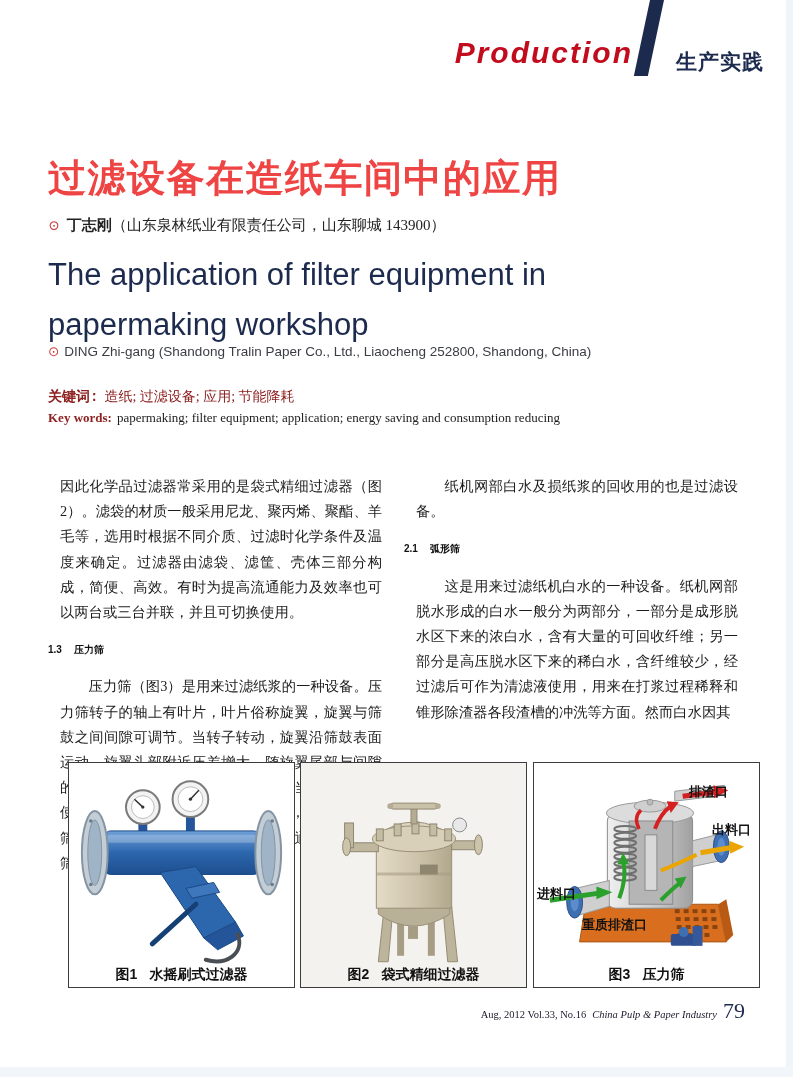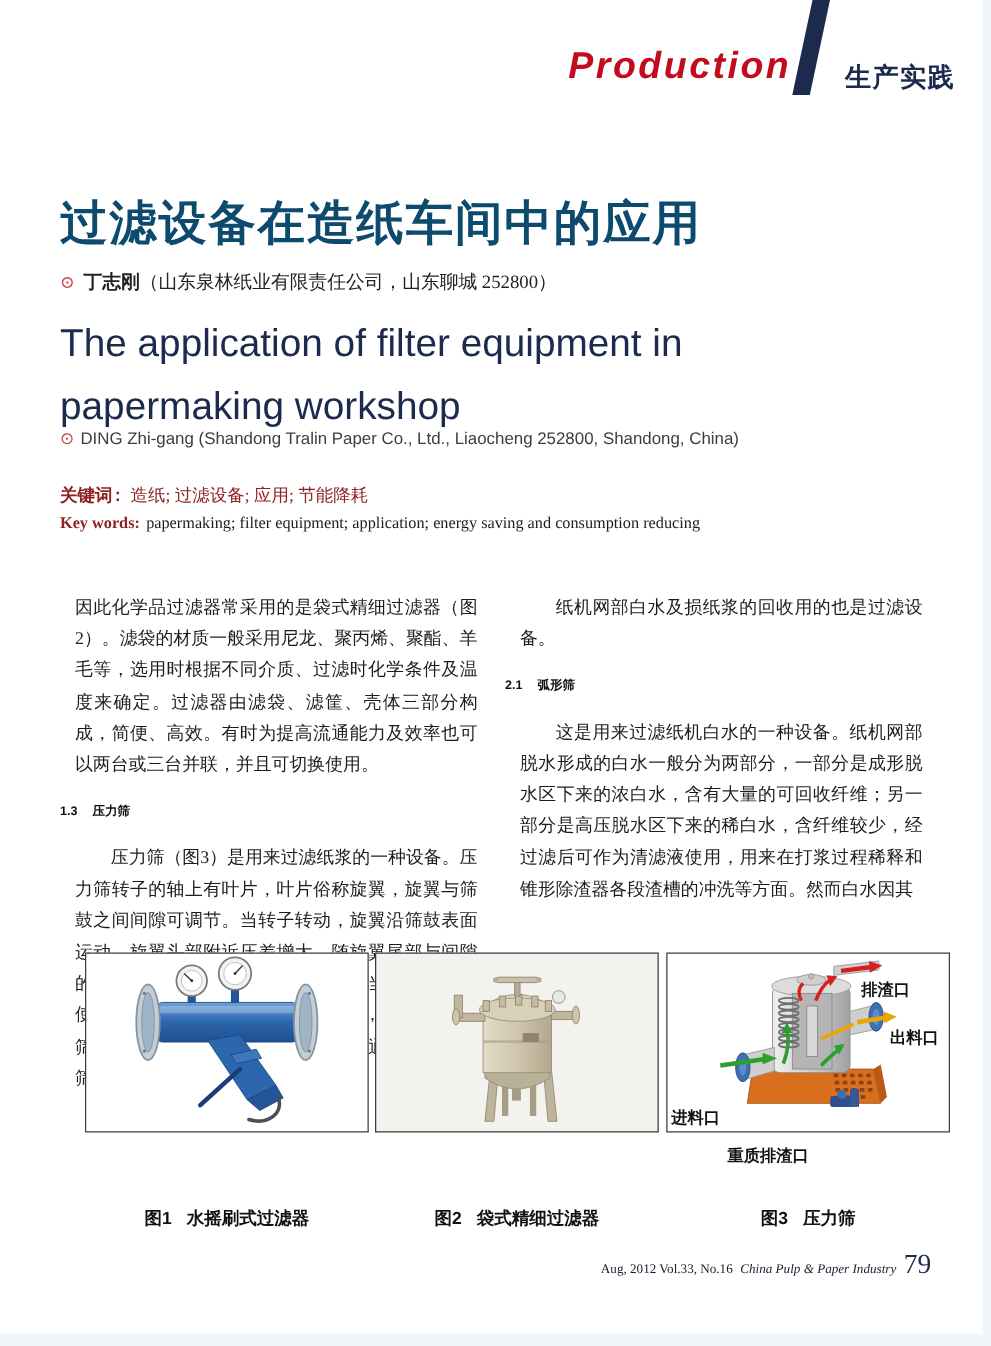--- a/index.html
+++ b/index.html
@@ -12,21 +12,21 @@
   .hdr-en{position:absolute;right:160px;top:36px;font-family:"Liberation Sans","DejaVu Sans",sans-serif;
           font-style:italic;font-weight:600;font-size:30px;letter-spacing:2px;color:#c20c1e;}
   .hdr-slash{position:absolute;left:650px;top:0;width:14px;height:76px;background:#1c2a4e;
              transform:skewX(-12deg);transform-origin:top left;}
   .hdr-dot{position:absolute;left:643px;top:58px;width:6px;height:6px;border-radius:50%;background:#1c2a4e;}
   .hdr-zh{position:absolute;left:676px;top:48px;font-family:"Liberation Sans","DejaVu Sans",sans-serif;
           font-weight:bold;font-size:21px;color:#1c2a4e;letter-spacing:1px;}
 
   
   .title-zh{position:absolute;left:48px;top:153px;font-family:"Liberation Sans","DejaVu Sans",sans-serif;
-            font-weight:bold;font-size:38px;letter-spacing:1.5px;color:#0c4a6e;}
+            font-weight:bold;font-size:38px;letter-spacing:1.5px;color:#ef4444;}
   .byline-zh{position:absolute;left:48px;top:216px;font-size:15px;color:#222;}
   .byline-zh .bullet{color:#cc4444;font-size:14px;margin-right:7px;}
   .byline-zh .name{font-weight:bold;font-family:"Liberation Sans","DejaVu Sans",sans-serif;}
   .title-en{position:absolute;left:48px;top:250px;width:620px;
             font-family:"Liberation Sans","DejaVu Sans",sans-serif;font-weight:400;
             font-size:31px;line-height:50px;color:#1c2a4e;}
   .byline-en{position:absolute;left:48px;top:343px;font-family:"Liberation Sans","DejaVu Sans",sans-serif;
              font-size:13.5px;color:#3a3d44;}
   .byline-en .bullet{color:#cc4444;margin-right:5px;}
 
@@ -43,21 +43,21 @@
   .col p{margin:12px;}
   .indent{text-indent:2em;}
   .h-sub{font-family:"Liberation Sans","DejaVu Sans",sans-serif;font-weight:bold;font-size:10px;
          color:#111;line-height:25.2px;}
   .h-sub .num{margin-right:12px;}
   .h-teal{font-family:"Liberation Sans","DejaVu Sans",sans-serif;font-weight:bold;font-size:17px;
           color:#17818d;line-height:26px;margin-top:14px;margin-bottom:6px;}
   .h-teal .num{margin-right:14px;}
 
   
-  .figure{position:absolute;top:762px;width:227px;height:144px;border:1.5px solid #3c3c3c;
+  .figure{position:absolute;top:762px;width:227px;height:226px;border:1.5px solid #3c3c3c;
           background:#ffffff;box-sizing:border-box;}
   .fig1{left:68px;}
   .fig2{left:300px;background:#f3f2ee;}
   .fig3{left:533px;}
   .figure svg{display:block;width:100%;height:100%;}
   .fig-label{position:absolute;font-family:"Liberation Sans","DejaVu Sans",sans-serif;
              font-weight:bold;font-size:13px;color:#111;white-space:nowrap;}
   .caption{position:absolute;top:966px;width:227px;text-align:center;
            font-family:"Liberation Sans","DejaVu Sans",sans-serif;font-weight:bold;font-size:14px;color:#111;}
   .cap1{left:68px;} .cap2{left:300px;} .cap3{left:533px;}
@@ -77,21 +77,21 @@
   <div class="edge-bottom"></div>
 
   <div class="hdr-en">Production</div>
   <div class="hdr-slash"></div>
   <div class="hdr-dot"></div>
   <div class="hdr-zh">生产实践</div>
 
   <div class="title-zh">过滤设备在造纸车间中的应用</div>
 
   <div class="byline-zh">
-    <span class="bullet">⊙</span><span class="name">丁志刚</span><span>（山东泉林纸业有限责任公司，山东聊城 252800）</span>
+    <span class="bullet">⊙</span><span class="name">丁志刚</span><span>（山东泉林纸业有限责任公司，山东聊城 143900）</span>
   </div>
 
   <div class="title-en">
     <div>The application of filter equipment in</div>
     <div>papermaking workshop</div>
   </div>
 
   <div class="byline-en">
     <span class="bullet">⊙</span><span>DING Zhi-gang (Shandong Tralin Paper Co., Ltd., Liaocheng 252800, Shandong, China)</span>
   </div>

